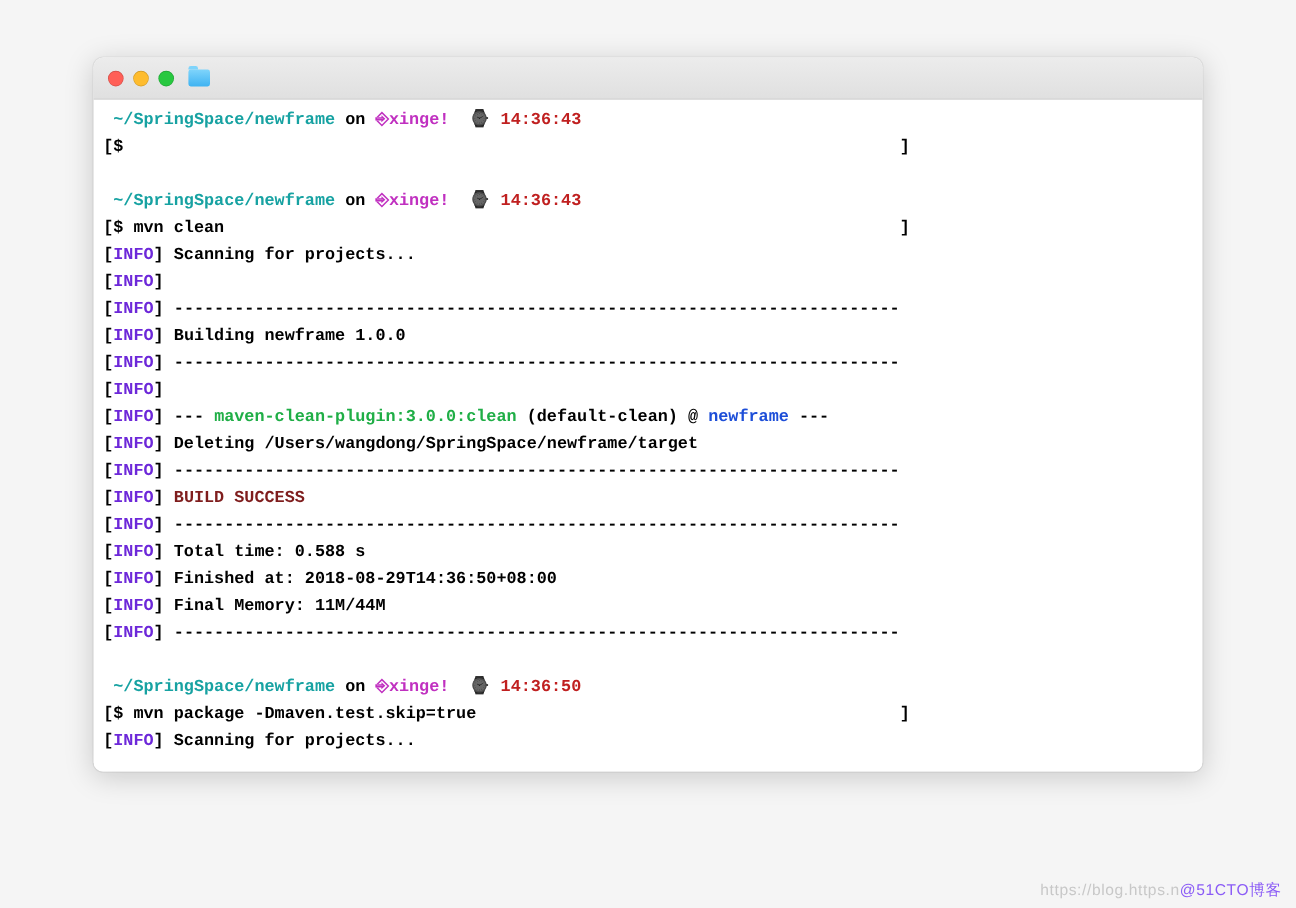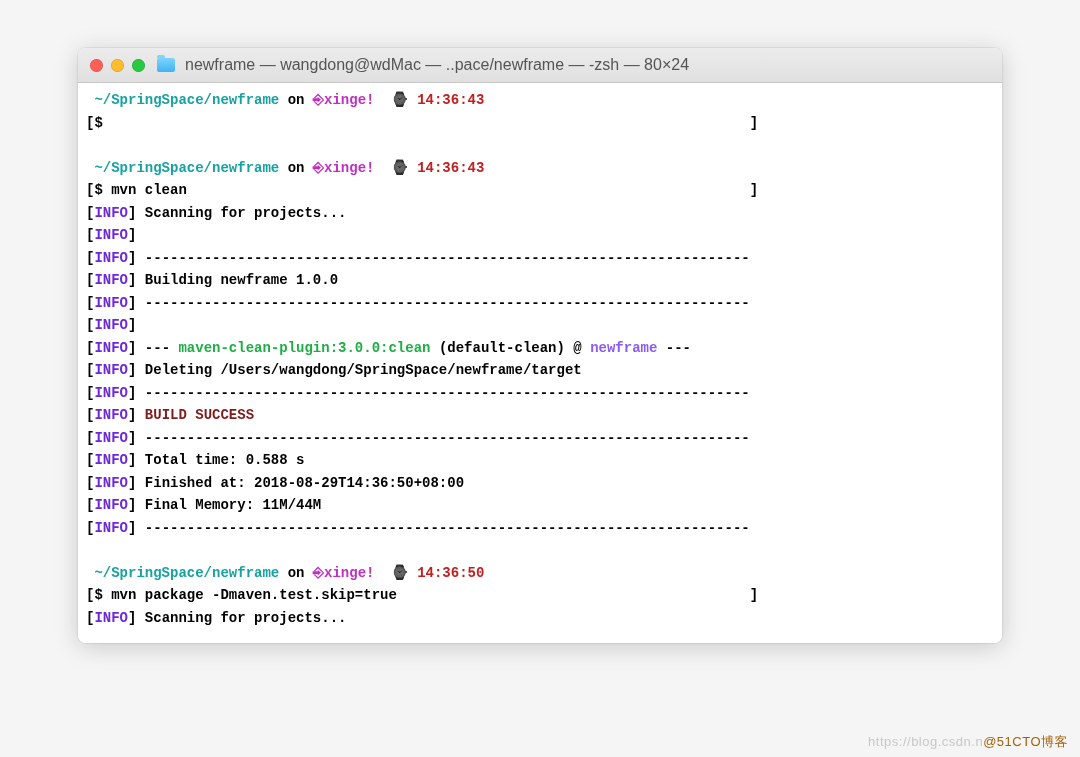--- a/index.html
+++ b/index.html
@@ -70,41 +70,40 @@
     font-weight: 700;
   }
   .ln { display:block; }
   .cwd { color:#17a2a2; }
   .on  { color:#000; font-weight:700; }
   .branch { color:#c030c0; }
   .box { color:#c030c0; }
   .time { color:#c02020; }
   .info { color:#6d28d9; }
   .plugin { color:#1fae46; }
-  .proj { color:#8b5cf6; }
+  .proj { color:#1d4ed8; }
   .ok { color:#7f1d1d; }
   .watch { filter: grayscale(1) brightness(0.4); }
   .watermark {
     position:absolute; bottom:6px; right:12px;
     font-size:13px; color:#c8c8c8; letter-spacing:0.5px;
   }
-  .watermark .wm2 { color:#a16207; }
+  .watermark .wm2 { color:#8b5cf6; }
 </style>
 </head>
 <body>
 
 <div class="window">
   <div class="titlebar">
     <div class="traffic">
       <div class="dot red"></div>
       <div class="dot yellow"></div>
       <div class="dot green"></div>
     </div>
     <div class="folder"></div>
-    <div class="title">newframe — wangdong@wdMac — ..pace/newframe — -zsh — 80×24</div>
   </div>
 
   <div class="term"><span class="ln"> <span class="cwd">~/SpringSpace/newframe</span><span class="on"> on </span><span class="box">⎆</span><span class="branch">xinge!</span>  <span class="watch">⌚</span> <span class="time">14:36:43</span></span><span class="ln"><span>[</span><span>$</span>                                                                             <span>]</span></span><span class="ln"> </span><span class="ln"> <span class="cwd">~/SpringSpace/newframe</span><span class="on"> on </span><span class="box">⎆</span><span class="branch">xinge!</span>  <span class="watch">⌚</span> <span class="time">14:36:43</span></span><span class="ln"><span>[</span><span>$ mvn clean</span>                                                                   <span>]</span></span><span class="ln"><span>[</span><span class="info">INFO</span><span>]</span><span> Scanning for projects...</span></span><span class="ln"><span>[</span><span class="info">INFO</span><span>]</span></span><span class="ln"><span>[</span><span class="info">INFO</span><span>]</span> <span>------------------------------------------------------------------------</span></span><span class="ln"><span>[</span><span class="info">INFO</span><span>]</span> <span class="on">Building newframe 1.0.0</span></span><span class="ln"><span>[</span><span class="info">INFO</span><span>]</span> <span>------------------------------------------------------------------------</span></span><span class="ln"><span>[</span><span class="info">INFO</span><span>]</span></span><span class="ln"><span>[</span><span class="info">INFO</span><span>]</span><span> --- </span><span class="plugin">maven-clean-plugin:3.0.0:clean</span><span class="on"> (default-clean) @ </span><span class="proj">newframe</span><span> ---</span></span><span class="ln"><span>[</span><span class="info">INFO</span><span>]</span><span> Deleting /Users/wangdong/SpringSpace/newframe/target</span></span><span class="ln"><span>[</span><span class="info">INFO</span><span>]</span> <span>------------------------------------------------------------------------</span></span><span class="ln"><span>[</span><span class="info">INFO</span><span>]</span> <span class="ok">BUILD SUCCESS</span></span><span class="ln"><span>[</span><span class="info">INFO</span><span>]</span> <span>------------------------------------------------------------------------</span></span><span class="ln"><span>[</span><span class="info">INFO</span><span>]</span><span> Total time: 0.588 s</span></span><span class="ln"><span>[</span><span class="info">INFO</span><span>]</span><span> Finished at: 2018-08-29T14:36:50+08:00</span></span><span class="ln"><span>[</span><span class="info">INFO</span><span>]</span><span> Final Memory: 11M/44M</span></span><span class="ln"><span>[</span><span class="info">INFO</span><span>]</span> <span>------------------------------------------------------------------------</span></span><span class="ln"> </span><span class="ln"> <span class="cwd">~/SpringSpace/newframe</span><span class="on"> on </span><span class="box">⎆</span><span class="branch">xinge!</span>  <span class="watch">⌚</span> <span class="time">14:36:50</span></span><span class="ln"><span>[</span><span>$ mvn package -Dmaven.test.skip=true</span>                                          <span>]</span></span><span class="ln"><span>[</span><span class="info">INFO</span><span>]</span><span> Scanning for projects...</span></span></div>
 </div>
 
 <div class="watermark">
-  <span>https://blog.csdn.n</span><span class="wm2">@51CTO博客</span>
+  <span>https://blog.https.n</span><span class="wm2">@51CTO博客</span>
 </div>
 
 </body></html>

